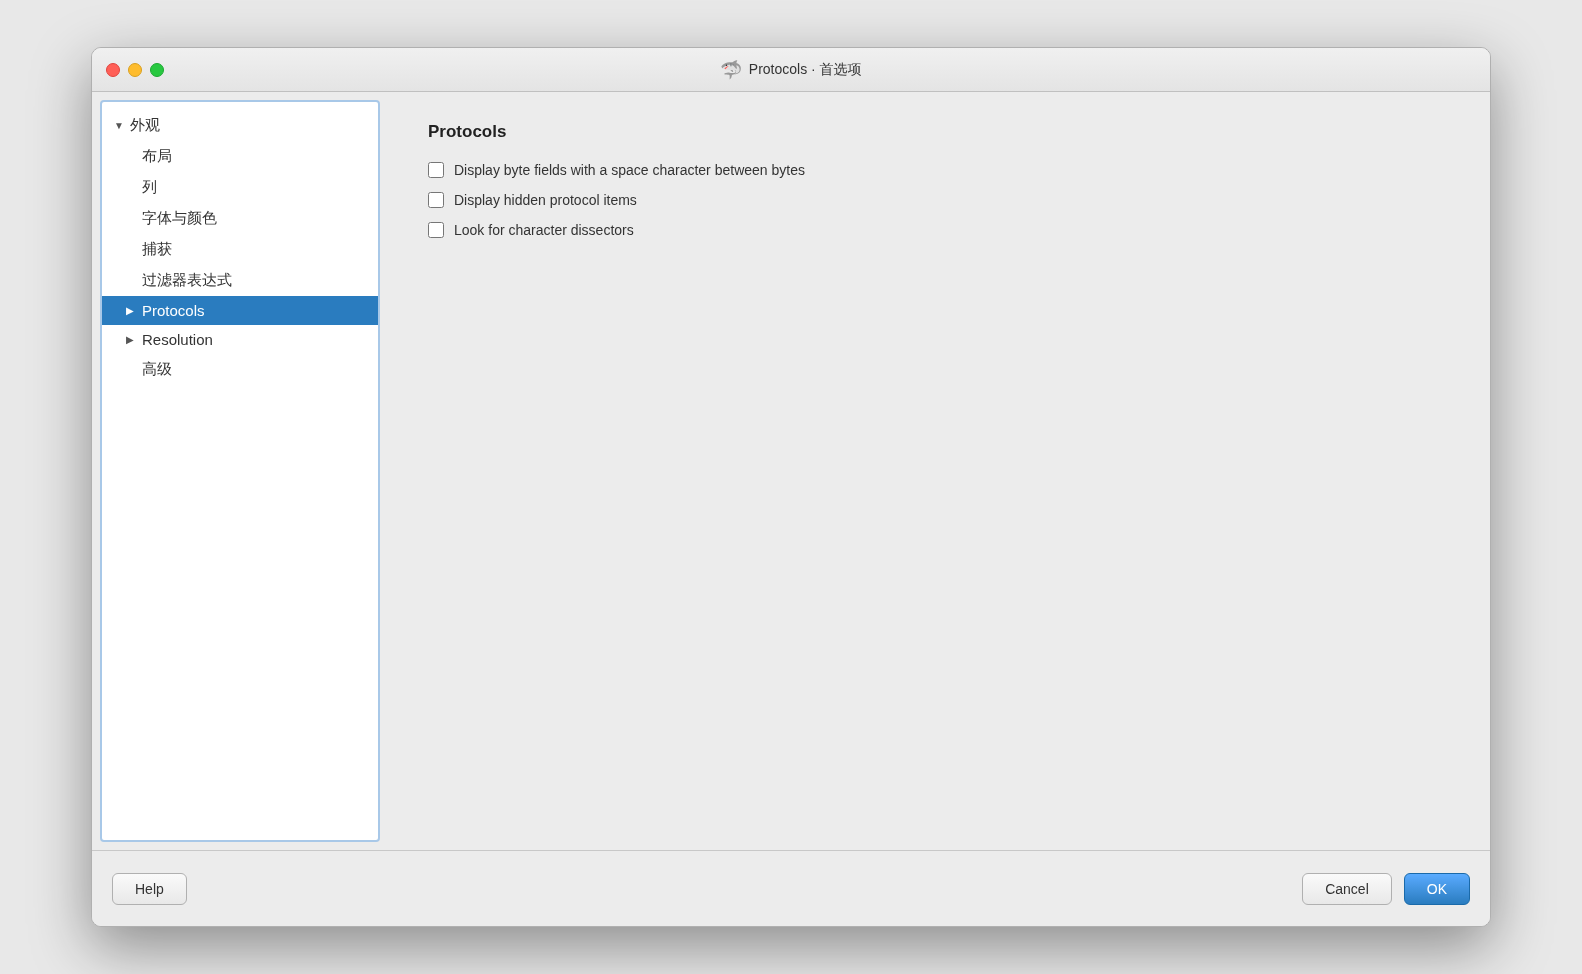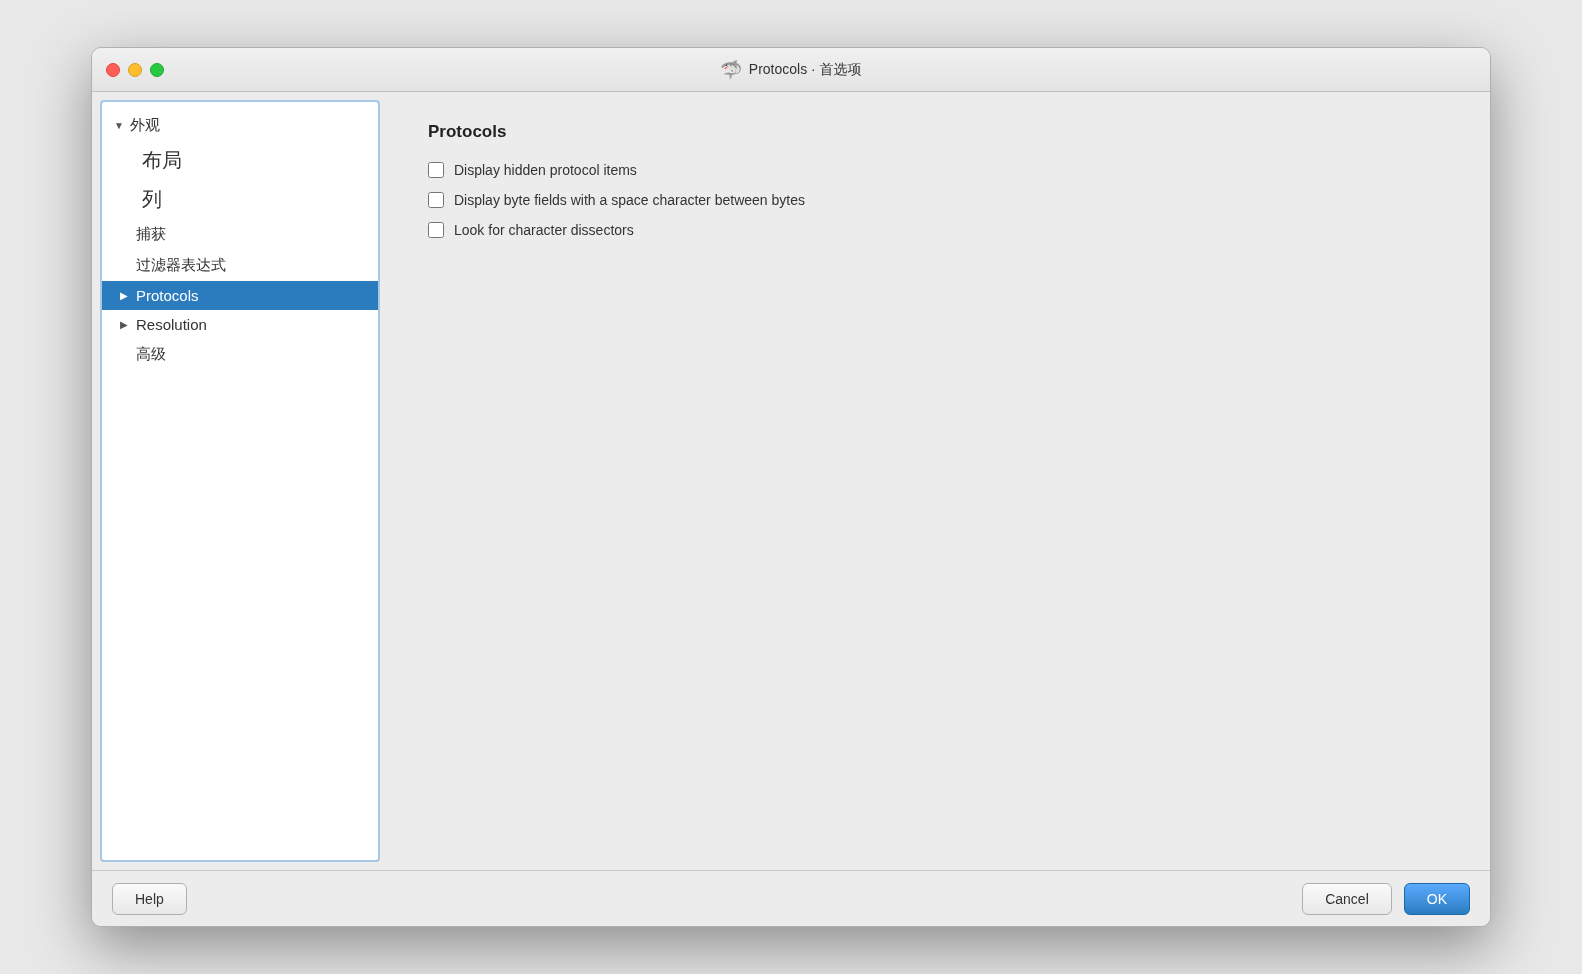--- a/index.html
+++ b/index.html
@@ -91,21 +91,21 @@
       flex-shrink: 0;
       overflow-y: auto;
       border: 2px solid #a8c8e8;
       margin: 8px;
       border-radius: 4px;
     }
 
     .sidebar-item {
       display: flex;
       align-items: center;
-      padding: 6px 18px;
+      padding: 6px 24px;
       cursor: pointer;
       font-size: 15px;
       color: #333;
       user-select: none;
     }
 
     .sidebar-item.selected {
       background: #2a7cbf;
       color: white;
     }
@@ -139,21 +139,21 @@
       width: 16px;
       font-size: 10px;
       color: #555;
     }
 
     .sidebar-child {
       display: flex;
       align-items: flex-start;
       padding: 6px 12px 6px 40px;
       cursor: pointer;
-      font-size: 20px;
+      font-size: 15px;
       color: #333;
       user-select: none;
     }
 
     .main-content {
       flex: 1;
       padding: 30px 40px;
       overflow-y: auto;
     }
 
@@ -177,21 +177,21 @@
       cursor: pointer;
       flex-shrink: 0;
     }
 
     .checkbox-label {
       font-size: 14px;
       color: #333;
     }
 
     .footer {
-      height: 56px;
+      height: 76px;
       display: flex;
       align-items: center;
       justify-content: space-between;
       padding: 0 20px;
       border-top: 1px solid #c8c8c8;
       background: #ececec;
       flex-shrink: 0;
     }
 
     .btn {
@@ -241,20 +241,23 @@
         <span class="arrow-icon">▼</span>
         <span class="item-label">外观</span>
       </div>
 
       <div class="sidebar-child">
         <span>布局</span>
       </div>
       <div class="sidebar-child">
         <span>列</span>
       </div>
+      <div class="sidebar-child">
+        <span>字体与颜色</span>
+      </div>
 
       <div class="sidebar-item">
         <span class="arrow-icon"></span>
         <span class="item-label">捕获</span>
       </div>
 
       <div class="sidebar-item">
         <span class="arrow-icon"></span>
         <span class="item-label">过滤器表达式</span>
       </div>
@@ -273,27 +276,27 @@
       <div class="sidebar-item">
         <span class="arrow-icon"></span>
         <span class="item-label">高级</span>
       </div>
     </div>
 
     <div class="main-content">
       <div class="content-title">Protocols</div>
 
       <div class="checkbox-row">
+        <input type="checkbox" id="cb2" style="">
+        <label class="checkbox-label" for="cb2">Display byte fields with a space character between bytes</label>
+      </div>
+
+      <div class="checkbox-row">
         <input type="checkbox" id="cb1" style="">
         <label class="checkbox-label" for="cb1">Display hidden protocol items</label>
-      </div>
-
-      <div class="checkbox-row">
-        <input type="checkbox" id="cb2" style="">
-        <label class="checkbox-label" for="cb2">Display byte fields with a space character between bytes</label>
       </div>
 
       <div class="checkbox-row">
         <input type="checkbox" id="cb3" style="">
         <label class="checkbox-label" for="cb3">Look for character dissectors</label>
       </div>
     </div>
   </div>
 
   <div class="footer">

